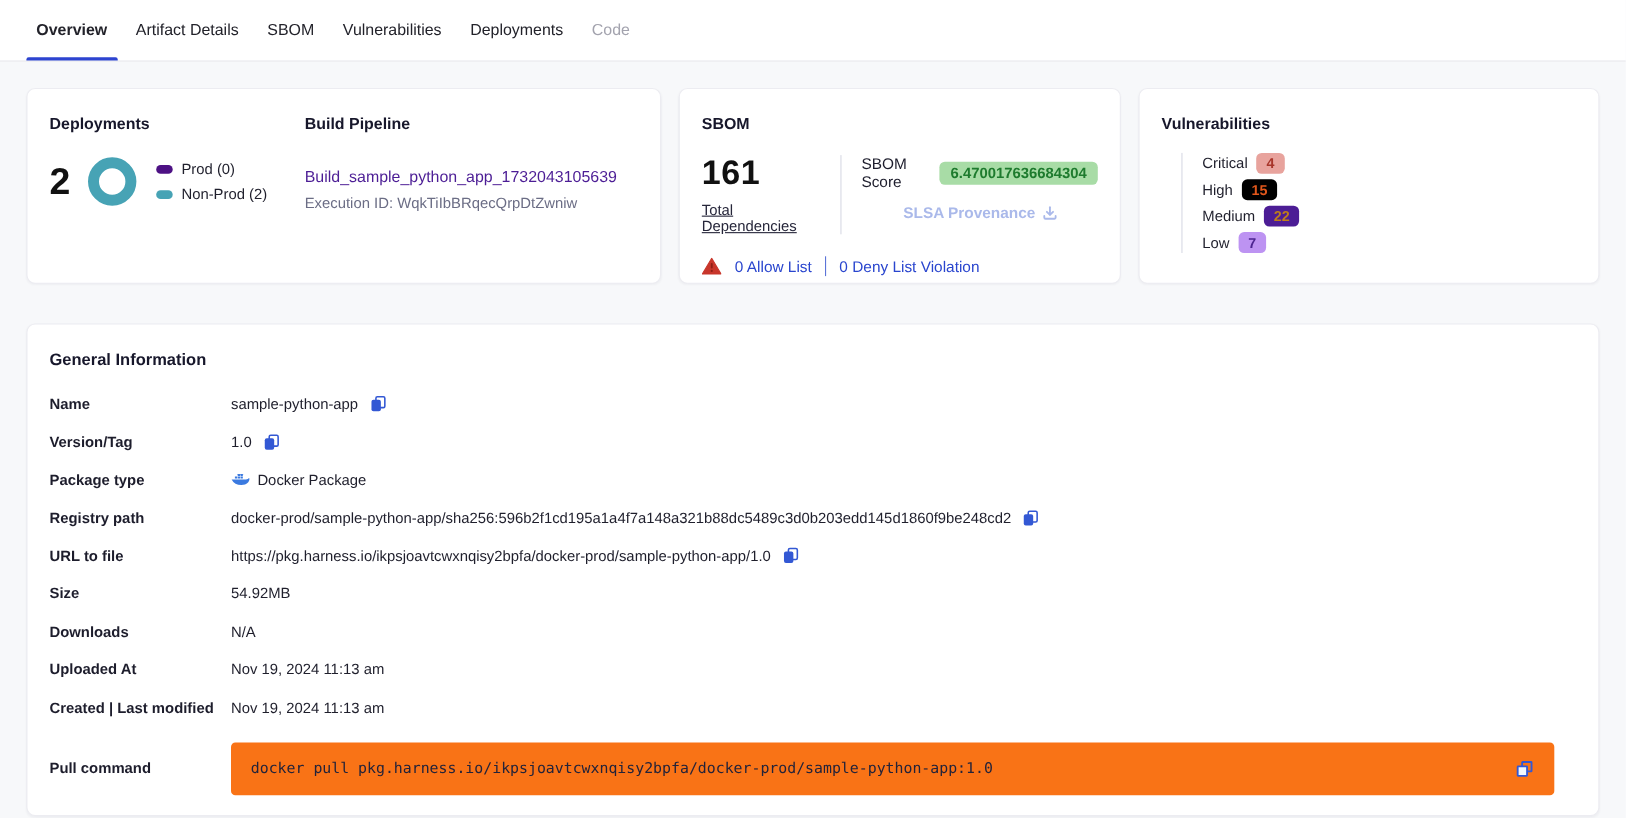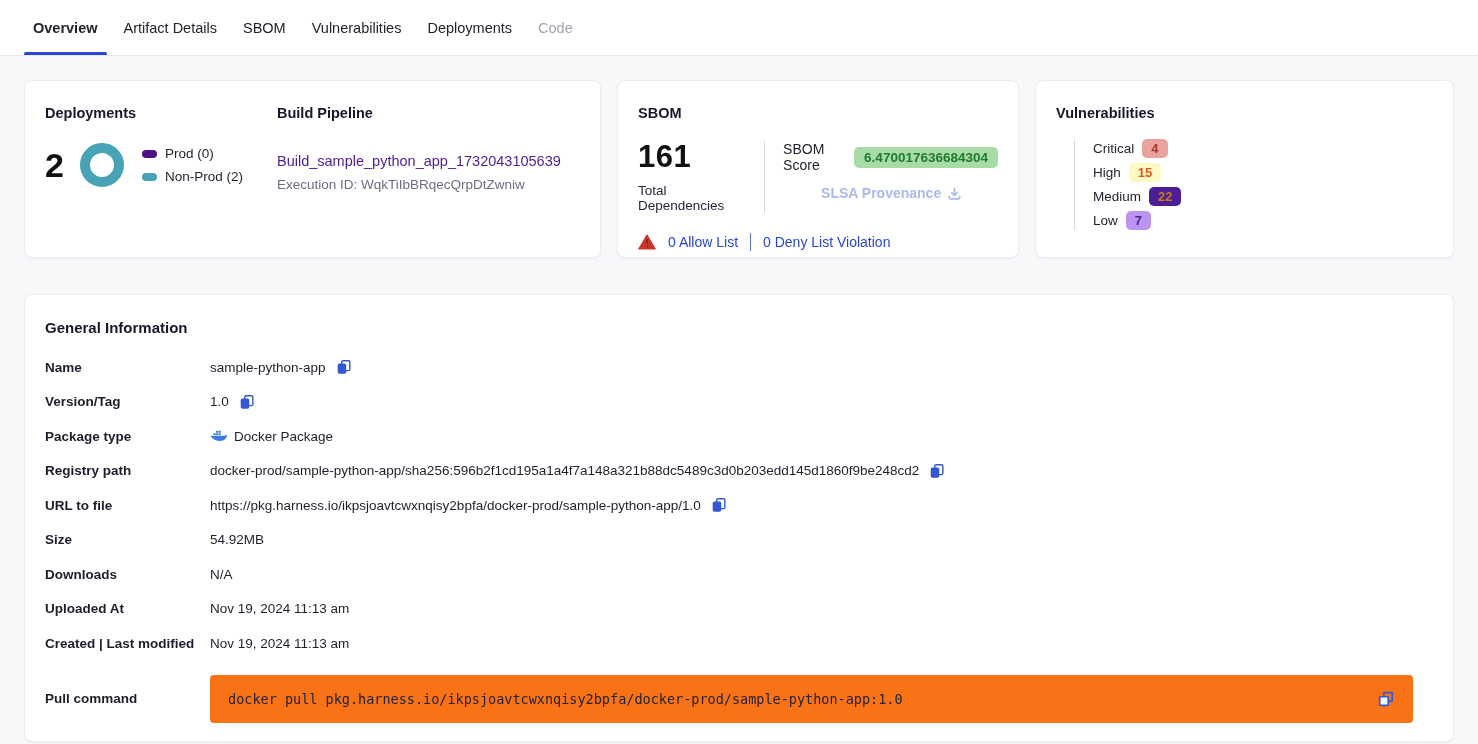--- a/index.html
+++ b/index.html
@@ -81,21 +81,21 @@
   }
   .execution-id { margin-top: 7px; font-size: 13.5px; color: #6b6d85; }
 
   .card-sbom {
     flex: 0 0 402px;
     padding: 24px 20px 20px 20px;
     height: 178px;
   }
   .sbom-mid { display: flex; margin-top: 18px; align-items: stretch; }
   .metric-num { font-size: 31px; font-weight: 700; color: #111; letter-spacing: 0.5px; }
-  .metric-label { font-size: 13.5px; color: #26263a; margin-top: 8px; }
+  .metric-label { font-size: 13.5px; color: #26263a; margin-top: 8px; text-decoration: underline; }
   .v-divider { width: 1px; background: #d8d9e4; margin: 2px 18px 0 18px; }
   .sbom-right { padding-top: 2px; }
   .sbom-score-row { display: flex; align-items: center; gap: 10px; }
   .sbom-score-label { font-size: 14px; color: #1d1d2c; }
   .score-pill {
     background: #a8dca6;
     color: #1e7b2e;
     font-size: 13.5px;
     font-weight: 600;
     padding: 3px 10px;
@@ -131,21 +131,21 @@
   .sev-row { display: flex; align-items: center; font-size: 13.5px; color: #1f1f2c; }
   .sev-label { display: inline-block; }
   .sev-pill {
     font-size: 13px;
     font-weight: 600;
     padding: 2px 9px;
     border-radius: 5px;
     margin-left: 8px;
   }
   .pill-critical { background: #e8a39d; color: #a8352a; }
-  .pill-high     { background: #fef9c3; color: #e2571b; }
+  .pill-high     { background: #000000; color: #e2571b; }
   .pill-medium   { background: #4c1d95; color: #bf7e18; }
   .pill-low      { background: #bd93f2; color: #4c2590; }
 
   
   .general-card {
     margin: 36px 24px 0 24px;
     padding: 24px 20px 20px 20px;
     height: 448px;
   }
   .general-title { font-size: 15px; font-weight: 700; color: #17172b; }

